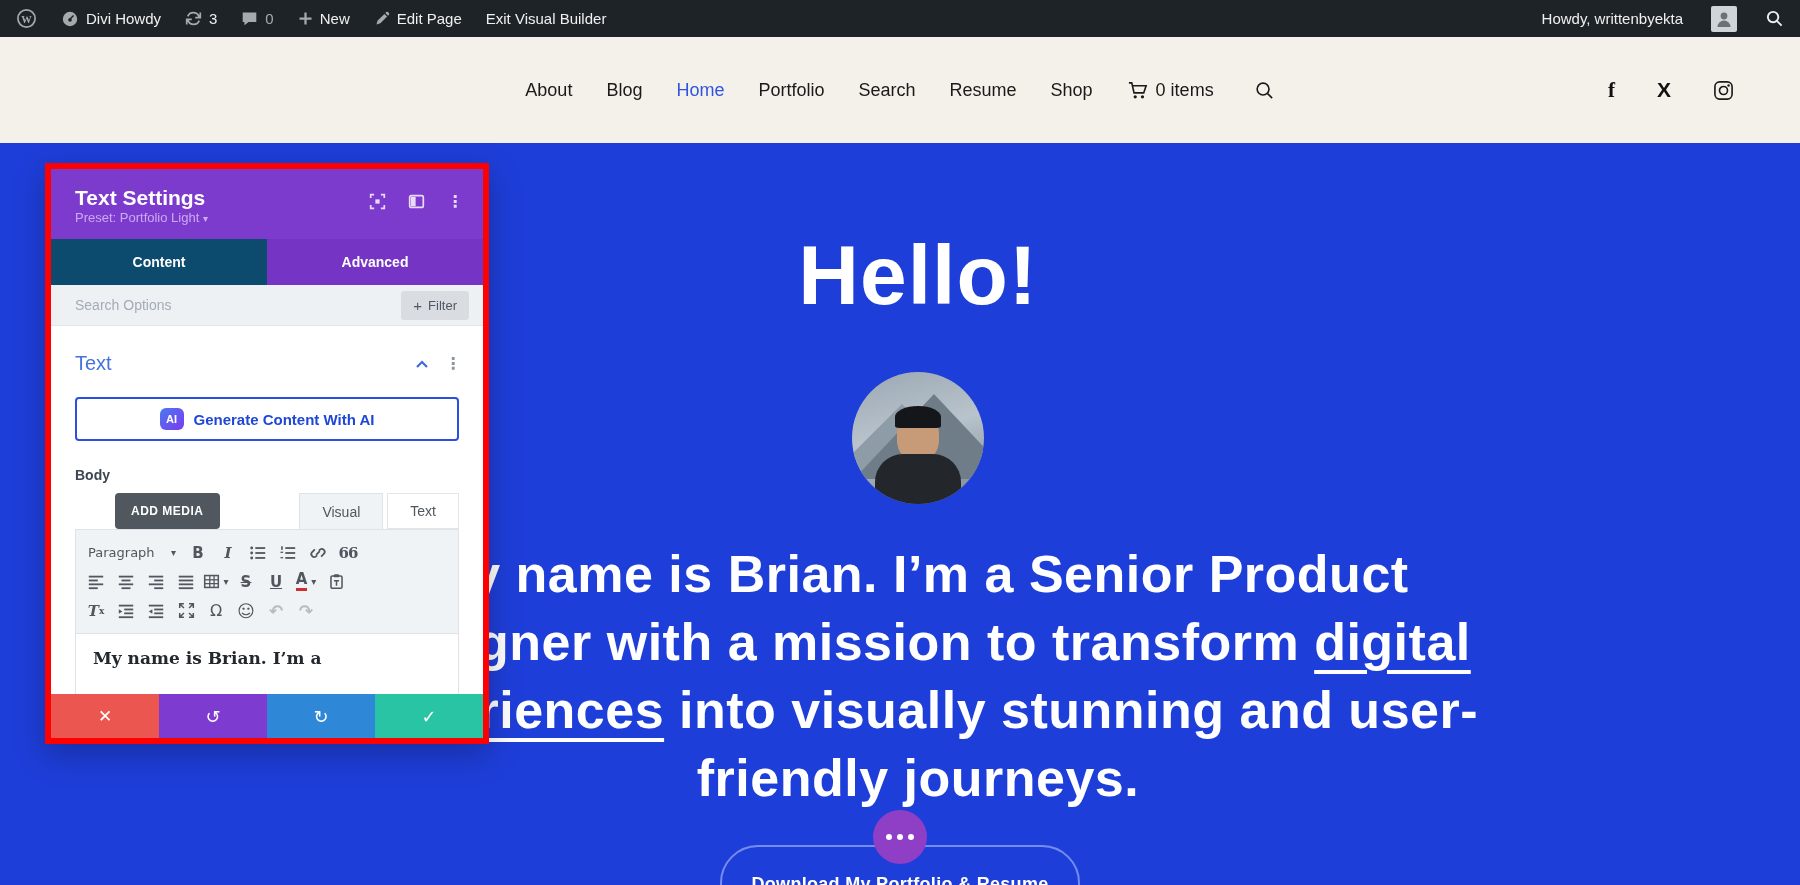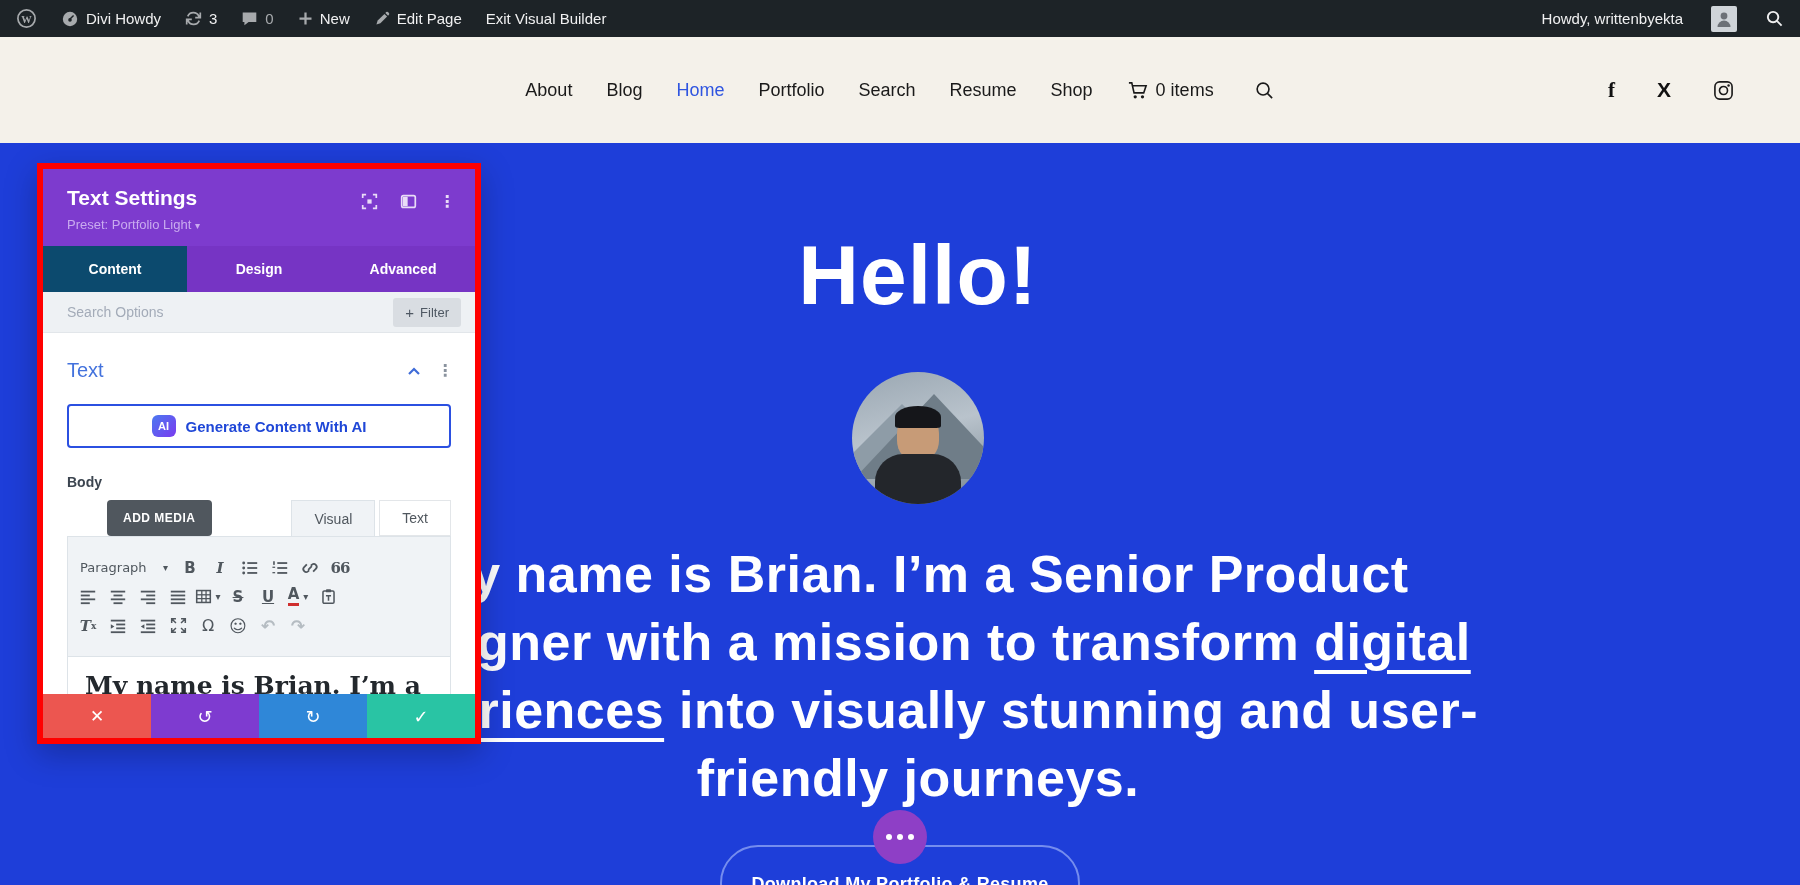--- a/index.html
+++ b/index.html
@@ -45,25 +45,25 @@
   .intro { width:1210px; margin:36px auto 0; font-size:52px; line-height:1.31; font-weight:bold; color:#fff; letter-spacing:0.5px; }
   .intro a { color:#fff; text-decoration:underline; text-decoration-thickness:4px; text-underline-offset:10px; cursor:pointer; }
   .dots-btn { position:absolute; left:50%; transform:translateX(-50%); top:667px; width:54px; height:54px; border-radius:50%;
               background:#8e3fc6; display:flex; align-items:center; justify-content:center; gap:5px; cursor:pointer; z-index:3; }
   .dots-btn i { width:6px; height:6px; border-radius:50%; background:#fff; }
   .download { position:absolute; left:50%; transform:translateX(-50%); top:702px; width:360px; height:76px; border-radius:38px;
               border:2px solid rgba(190,205,255,0.55); color:#fff; font-size:18px; font-weight:bold; letter-spacing:0.3px;
               background:transparent; display:flex; align-items:flex-end; justify-content:center; padding-bottom:24px; cursor:pointer; z-index:2; }
 
   
-  .modal { position:absolute; left:37px; top:163px; width:444px; height:581px; border:6px solid #ff0000;
+  .modal { position:absolute; left:45px; top:163px; width:444px; height:581px; border:6px solid #ff0000;
            background:#fff; z-index:20; display:flex; flex-direction:column; box-shadow:0 10px 30px rgba(0,0,0,0.25); }
   .m-header { background:#7d3bce; padding:17px 24px 14px; position:relative; }
   .m-title { color:#fff; font-size:21px; font-weight:bold; }
-  .m-preset { color:#c9abef; font-size:13px; margin-top:7px; cursor:pointer; }
+  .m-preset { color:#c9abef; font-size:13px; cursor:pointer; }
   .m-hicons { position:absolute; right:20px; top:24px; display:flex; gap:22px; align-items:center; }
   .m-hicons span { cursor:pointer; display:flex; color:#e9dcf7; }
   .kebab { color:#e9dcf7; font-size:16px; font-weight:bold; letter-spacing:0; line-height:1; cursor:pointer; font-family:"DejaVu Sans",sans-serif; }
   .m-tabs { display:flex; background:#7634c4; height:46px; }
   .m-tab { flex:1; display:flex; align-items:center; justify-content:center; color:#fff; font-size:14px; font-weight:bold; cursor:pointer; }
   .m-tab.active { background:#0c4a6e; }
   .m-search { height:41px; background:#eef1f4; display:flex; align-items:center; padding:0 14px 0 24px; border-bottom:1px solid #e2e6ea; }
   .m-search input { flex:1; border:none; outline:none; background:transparent; font-size:14px; color:#3c4550; font-family:inherit; }
   .m-search input::placeholder { color:#a3abb8; }
   .filter-btn { background:#d9dde2; color:#4f5863; font-size:13px; padding:6px 12px; border-radius:3px; border:none;
@@ -78,37 +78,37 @@
             cursor:pointer; font-family:inherit; width:calc(100% - 48px); }
   .ai-badge { width:24px; height:22px; border-radius:6px; background:linear-gradient(135deg,#4b79f0,#7a3bf0);
               color:#fff; font-size:11px; font-weight:bold; display:flex; align-items:center; justify-content:center; }
   .body-label { margin:26px 24px 0; font-size:14px; font-weight:bold; color:#3c4550; }
   .media-row { margin:10px 24px 0; display:flex; align-items:flex-end; justify-content:space-between;padding-left:40px; }
   .add-media { background:#50575e; color:#fff; font-size:12px; font-weight:bold; letter-spacing:0.5px; padding:11px 16px;
                border:none; border-radius:4px; cursor:pointer; font-family:inherit; }
   .etabs { display:flex; gap:4px; }
   .etab { padding:9px 22px; font-size:14px; color:#50575e; cursor:pointer; border:1px solid #e3e6e9; background:#fff; font-family:inherit; }
   .etab.active { background:#f0f3f6; border:1px solid #dde3e8; border-bottom:none; }
-  .toolbar { margin:0 24px; background:#f0f3f6; border:1px solid #dde3e8; padding:16px 6px; }
+  .toolbar { margin:0 24px; background:#f0f3f6; border:1px solid #dde3e8; padding:8px 6px; }
   .trow { display:flex; align-items:center; height:29px; gap:2px; }
   .tbtn { min-width:28px; height:26px; display:flex; align-items:center; justify-content:center; color:#50575e;
           font-size:15px; font-weight:bold; border-radius:2px; cursor:pointer; font-family:"DejaVu Sans",sans-serif; }
   .tbtn svg { display:block; }
   .tbtn.dis { color:#b5bcc2; }
   .para-dd { width:100px; height:26px; display:flex; align-items:center; justify-content:space-between; padding:0 6px;
              font-size:13px; font-weight:normal; color:#50575e; cursor:pointer; }
   .caret { font-size:10px; color:#50575e; font-family:"DejaVu Sans",sans-serif; }
   .q66 { font-family:"DejaVu Serif",serif; font-size:15px; letter-spacing:-1px; }
   .strike-g { text-decoration:line-through; }
   .under-g { text-decoration:underline; }
   .color-g { border-bottom:3px solid #cf2e2e; line-height:1; padding-bottom:1px; }
   .clear-g { font-family:"DejaVu Serif",serif; font-style:italic; }
   .clear-g sub { font-size:9px; font-style:normal; }
   .editor { margin:0 24px; border:1px solid #dde3e8; border-top:none; background:#fff; height:92px; padding:14px 17px; overflow:hidden; }
-  .editor-text { font-family:"DejaVu Serif",serif; font-weight:bold; font-size:25px; color:#23282d; }
+  .editor-text { font-family:"DejaVu Serif",serif; font-weight:bold; font-size:17px; color:#23282d; }
   .m-footer { height:44px; display:flex; flex:none; }
   .fbtn { flex:1; border:none; color:#fff; font-size:18px; cursor:pointer; display:flex; align-items:center; justify-content:center;
           font-family:"DejaVu Sans",sans-serif; }
   .f-red { background:#ec5650; font-size:17px; }
   .f-purple { background:#7e3bd0; }
   .f-blue { background:#2f87d8; }
   .f-teal { background:#29c4a4; }
 </style>
 </head>
 <body>
@@ -251,21 +251,20 @@
               <rect x="2" y="3" width="16" height="14" rx="2" fill="none" stroke="#e9dcf7" stroke-width="2"></rect>
               <rect x="3.5" y="4.5" width="5.5" height="11" fill="#e9dcf7"></rect>
             </svg>
         </span>
         <span class="kebab">⋮</span>
       </div>
     </div>
 
     <div class="m-tabs">
       <div class="m-tab active">Content</div>
-      <div class="m-tab">Design</div>
       <div class="m-tab">Advanced</div>
     </div>
 
     <div class="m-search">
       <input placeholder="Search Options" style="">
       <button class="filter-btn">
           <span style="font-size:15px;">+</span>
           <span>Filter</span>
         </button>
     </div>

